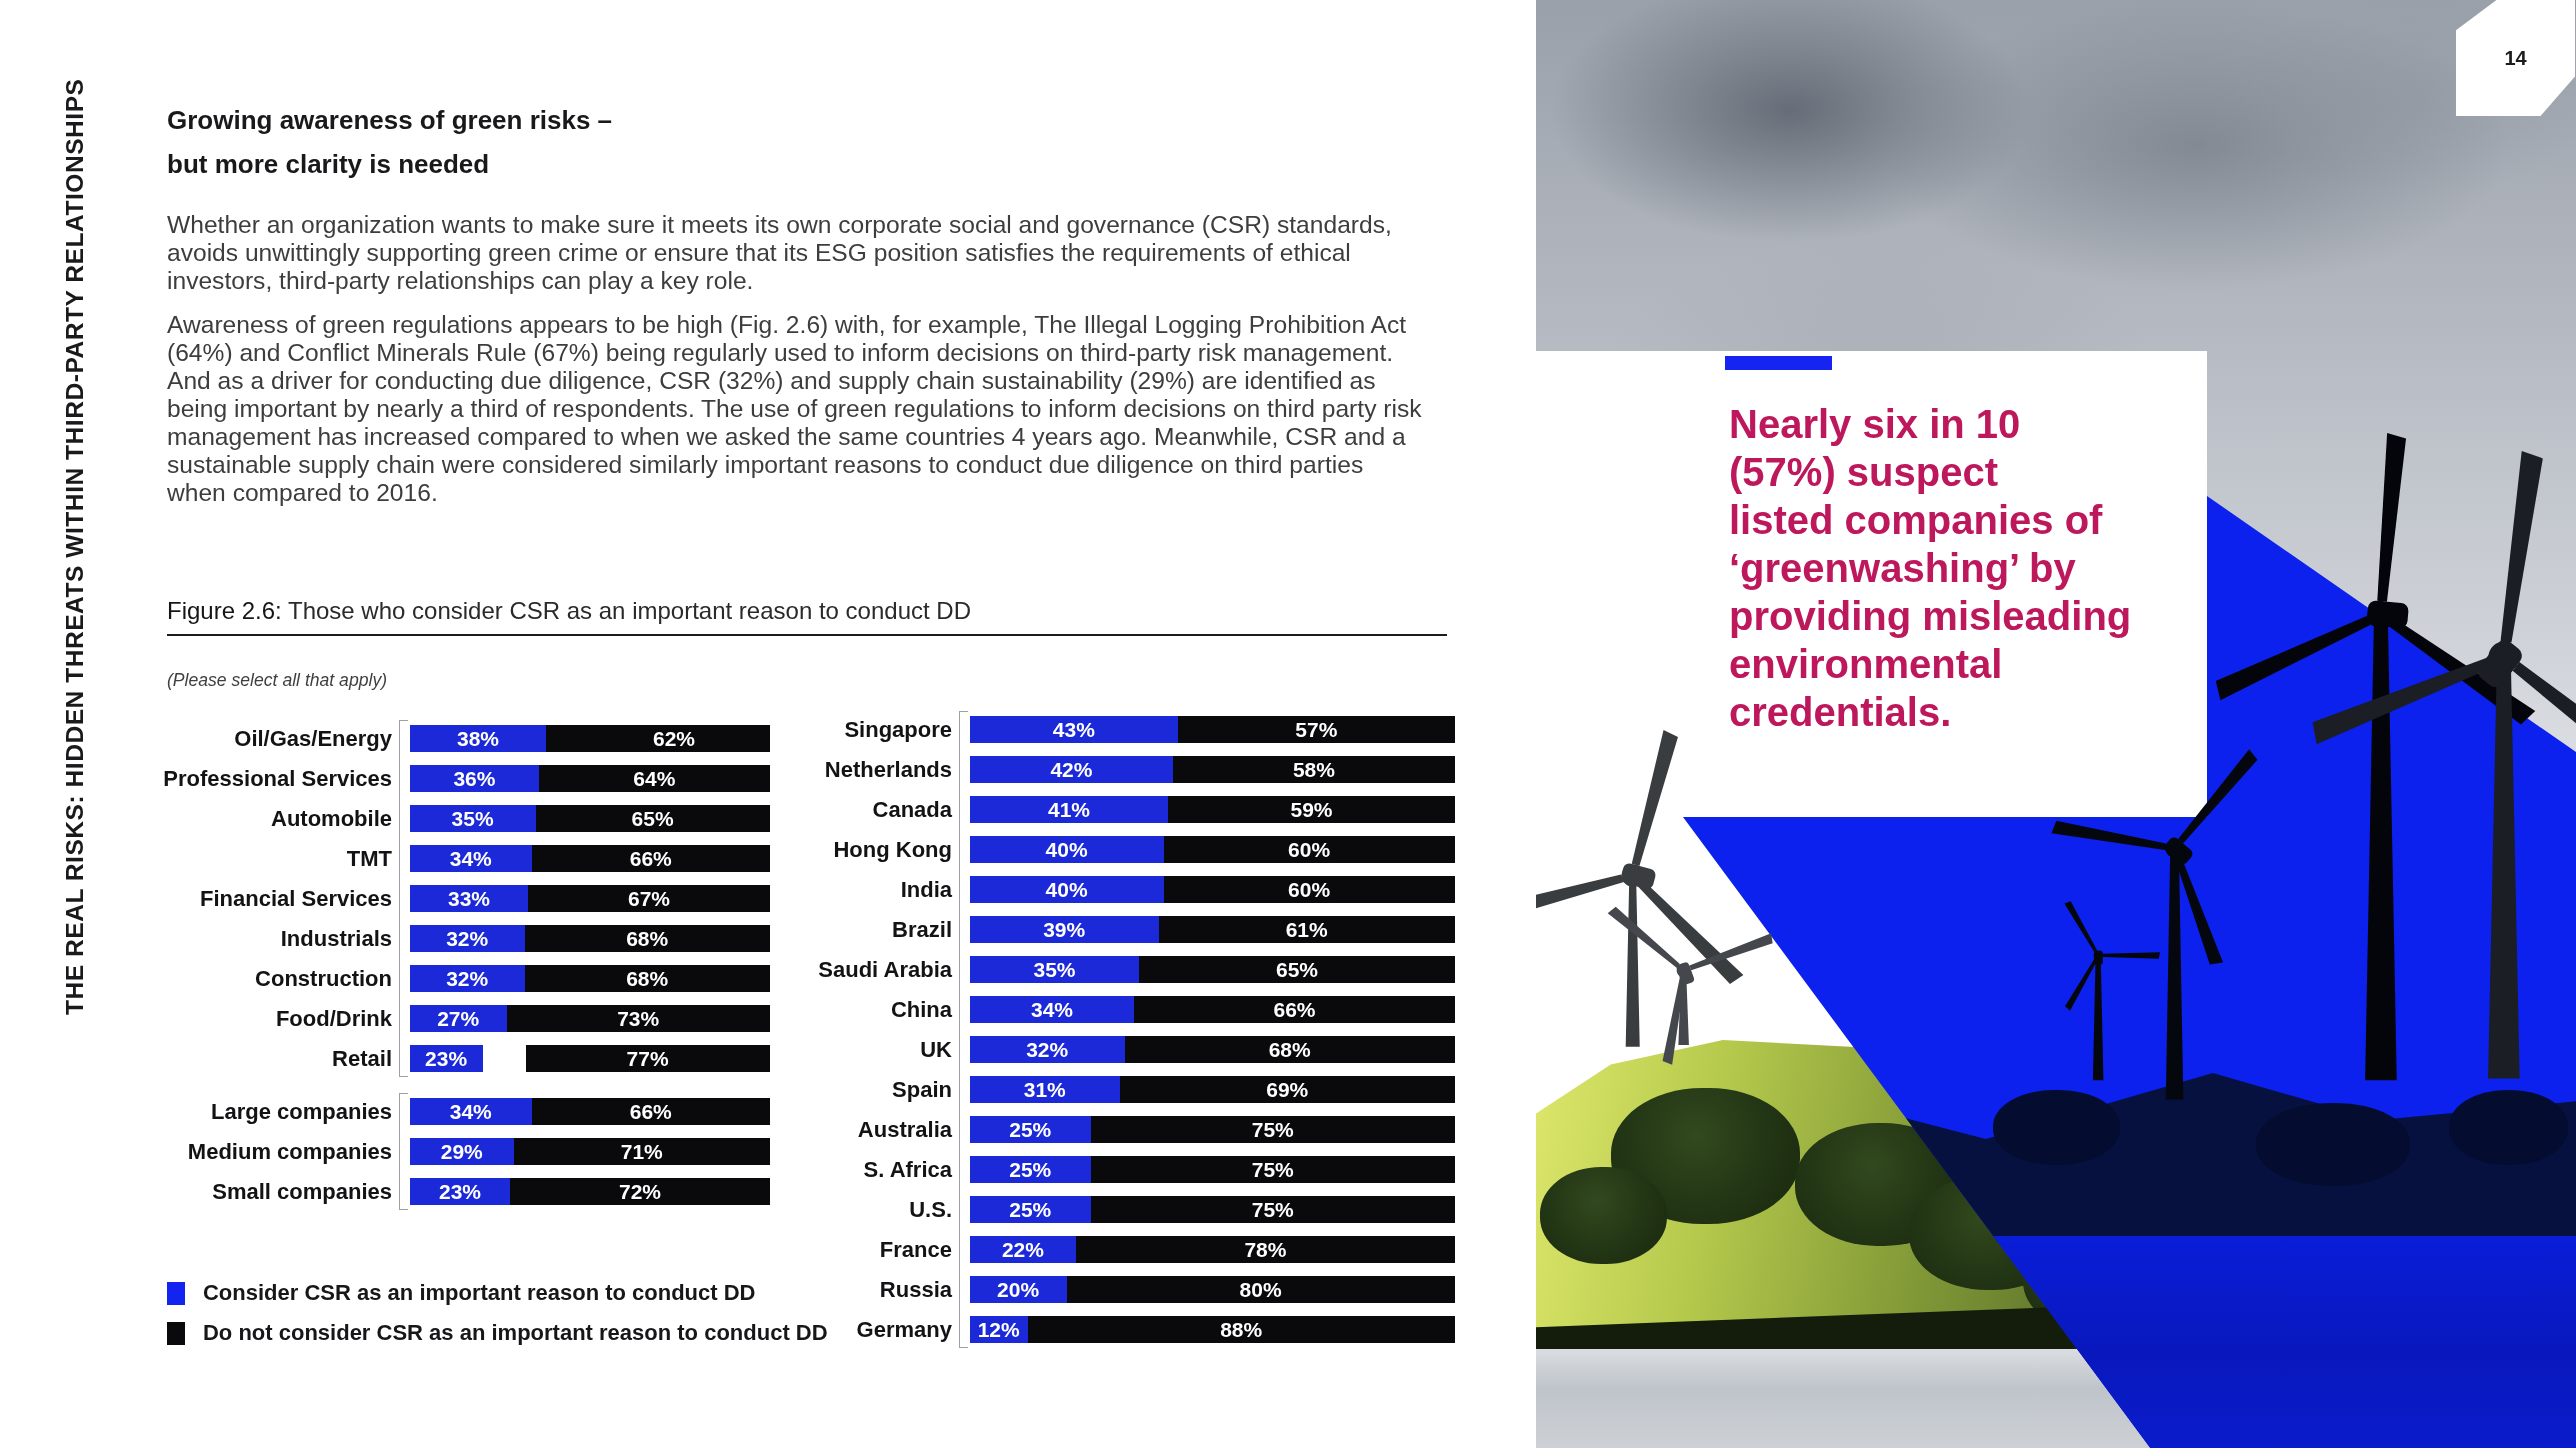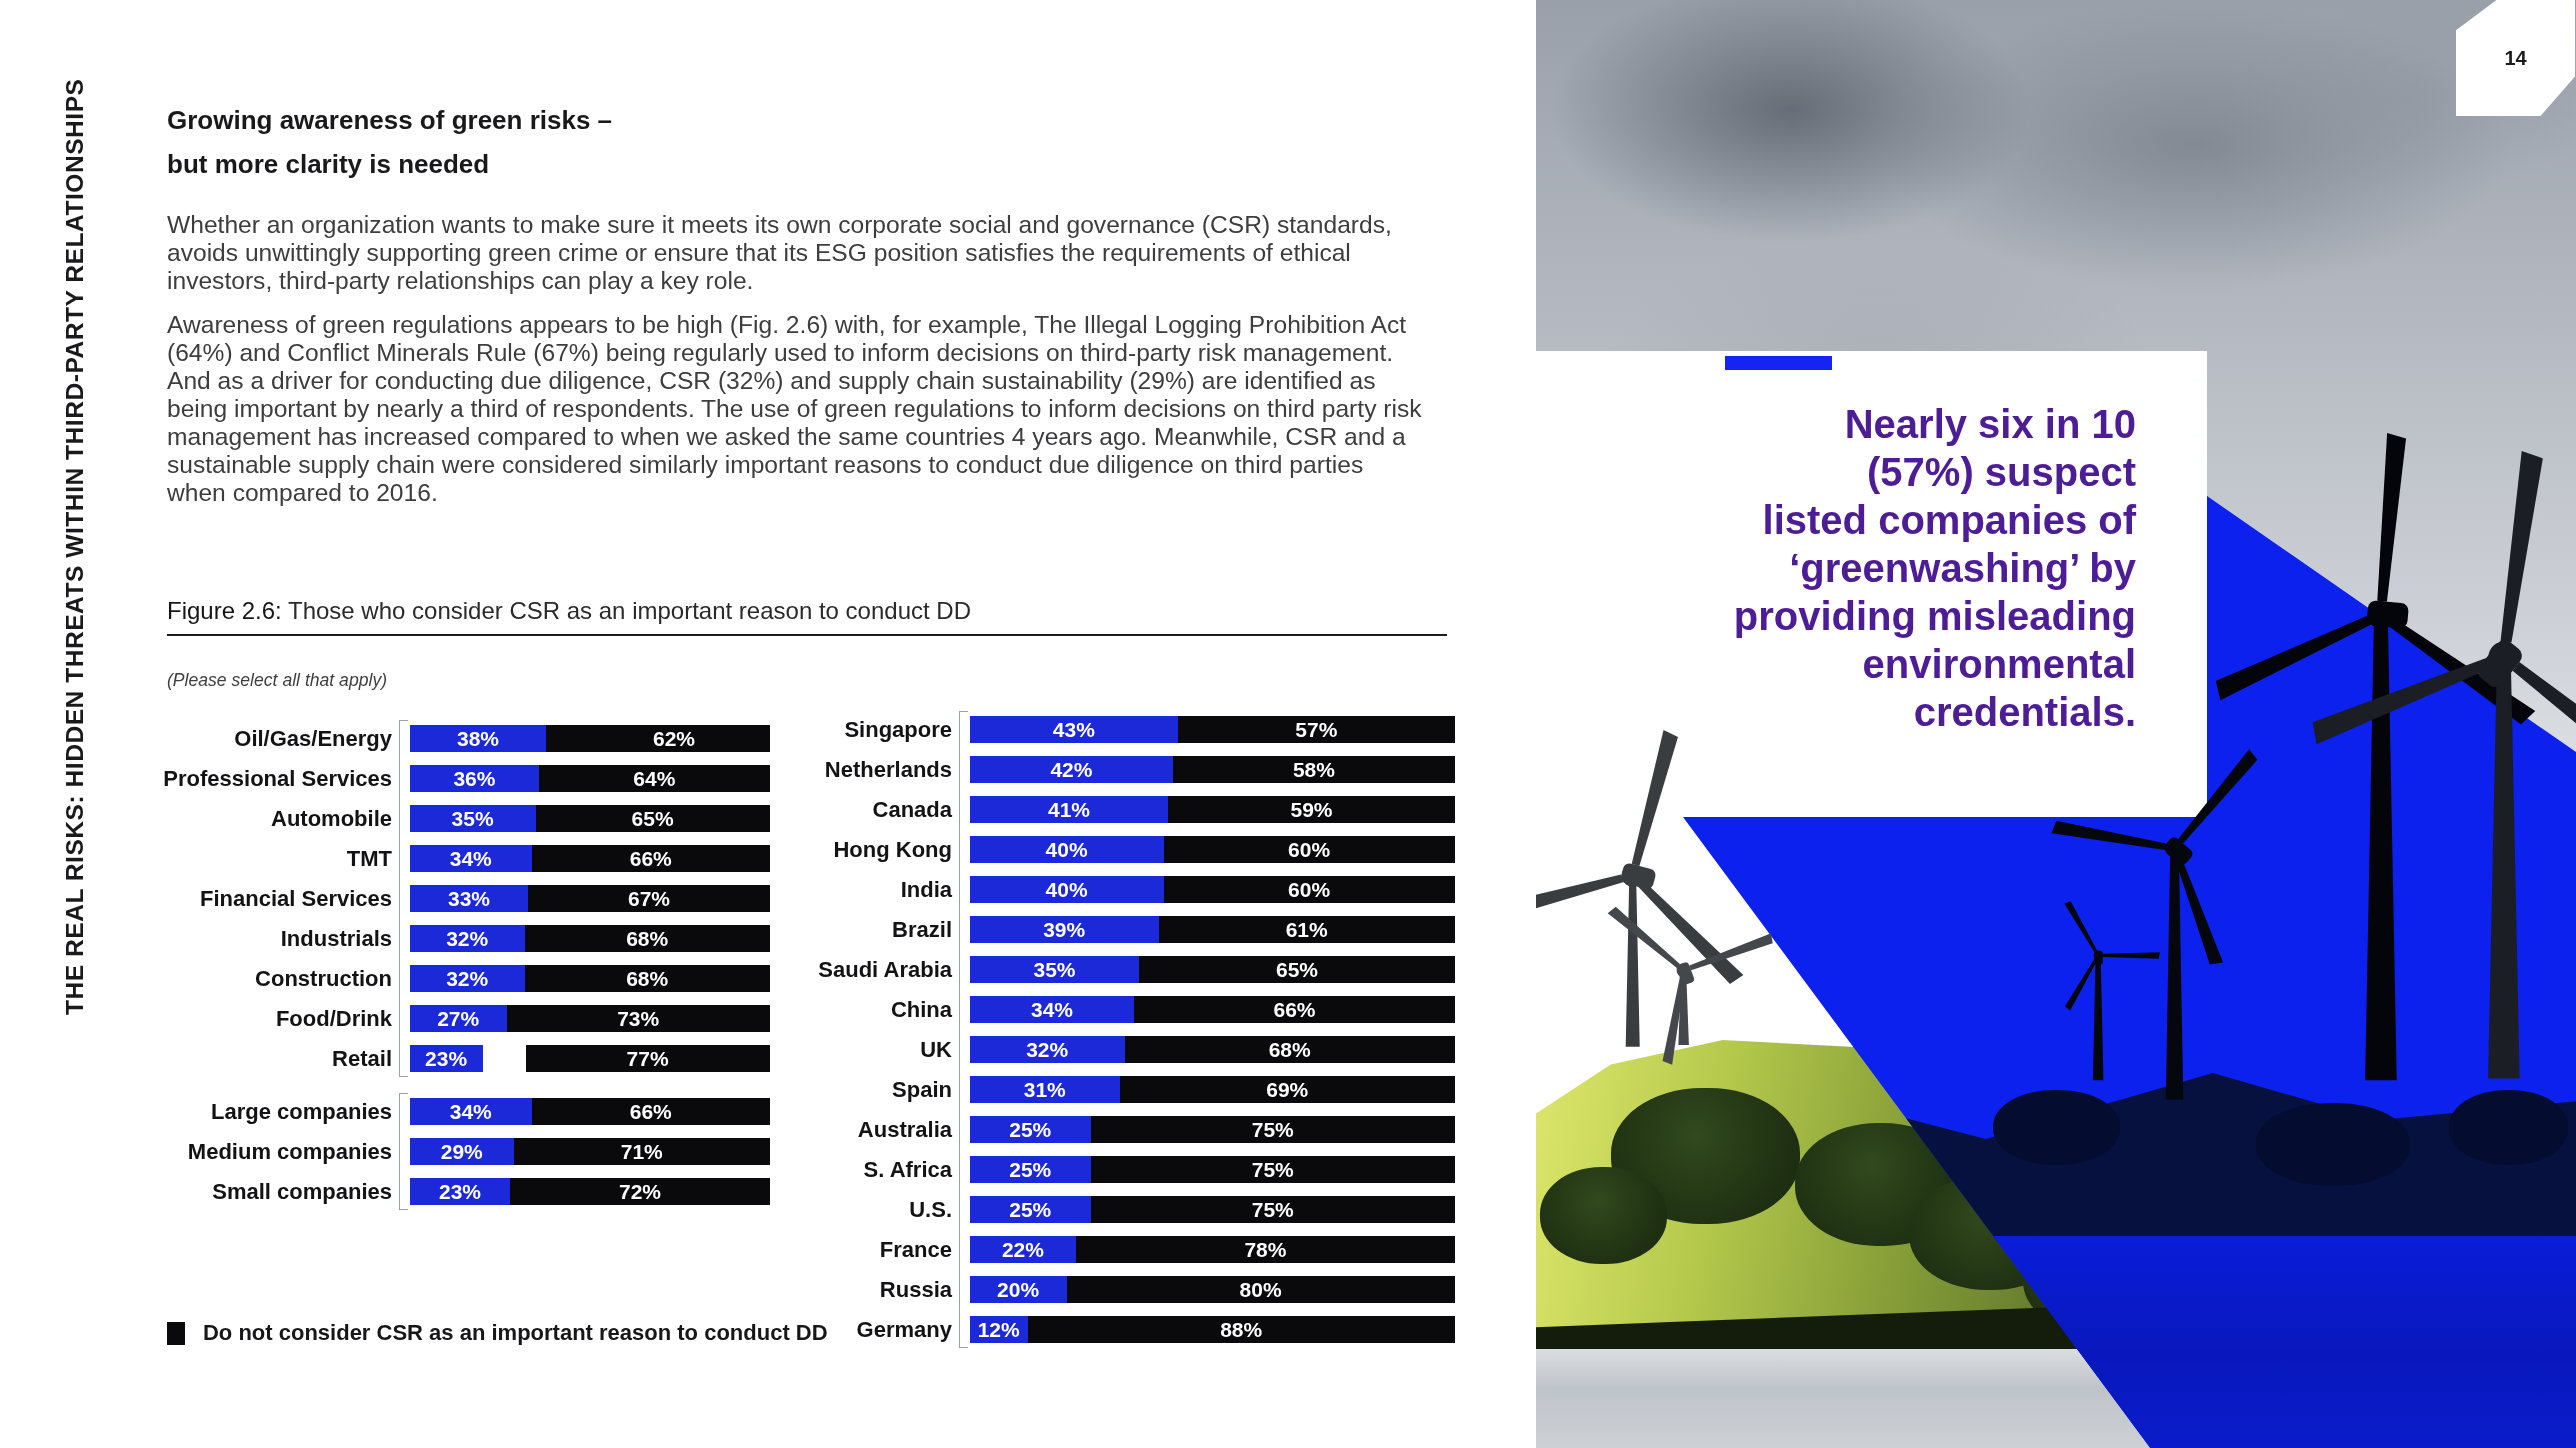--- a/index.html
+++ b/index.html
@@ -90,22 +90,22 @@
   .ntree { position:absolute; border-radius:48%; background:#040c30; }
   .ntree1 { left:219px; top:1108px; width:145px; height:83px; }
   .ntree2 { left:457px; top:1090px; width:127px; height:75px; }
   .ntree3 { left:720px; top:1103px; width:154px; height:83px; }
   .ntree4 { left:913px; top:1090px; width:119px; height:75px; }
   .nwater { position:absolute; left:132px; top:1236px; width:908px; height:212px;
     background:linear-gradient(180deg,#0a1dd8 0%,#0918bd 55%,#0a1ccb 100%); }
   .turbines { position:absolute; left:0; top:0; }
   
   .quote-accent { position:absolute; left:189px; top:356px; width:107px; height:14px; background:#1624f2; }
-  .quote { position:absolute; left:170px; top:400px; width:430px;
-    font-size:40px; line-height:48px; font-weight:bold; color:#4c1d95; white-space:pre-line;text-align:right; }
+  .quote { position:absolute; left:193px; top:400px; width:430px;
+    font-size:40px; line-height:48px; font-weight:bold; color:#be185d; white-space:pre-line; }
   
   .pagenum-box { position:absolute; left:920px; top:0; width:119px; height:116px; background:#ffffff;
     clip-path:polygon(34% 0, 100% 0, 100% 66%, 71% 100%, 0 100%, 0 26%);
     display:flex; align-items:center; justify-content:center; }
   .pagenum-box span { font-size:20px; font-weight:bold; color:#1c1c1e; }
 </style>
 </head>
 <body>
 
 <div class="page">
@@ -437,20 +437,24 @@
             <span>12%</span>
           </div>
           <div class="seg sblack" style="width: 88%;">
             <span>88%</span>
           </div>
         </div>
       </div>
       <div class="bracket"></div>
     </div>
 
+  <div class="legend-row" id="legend1">
+    <div class="swatch sw-blue"></div>
+    <span>Consider CSR as an important reason to conduct DD</span>
+  </div>
   <div class="legend-row" id="legend2">
     <div class="swatch sw-black"></div>
     <span>Do not consider CSR as an important reason to conduct DD</span>
   </div>
 
   <div class="photo">
     <div class="sky"></div>
     <div class="cloud cloud1"></div>
     <div class="cloud cloud2"></div>
     <div class="cloud cloud3"></div>

